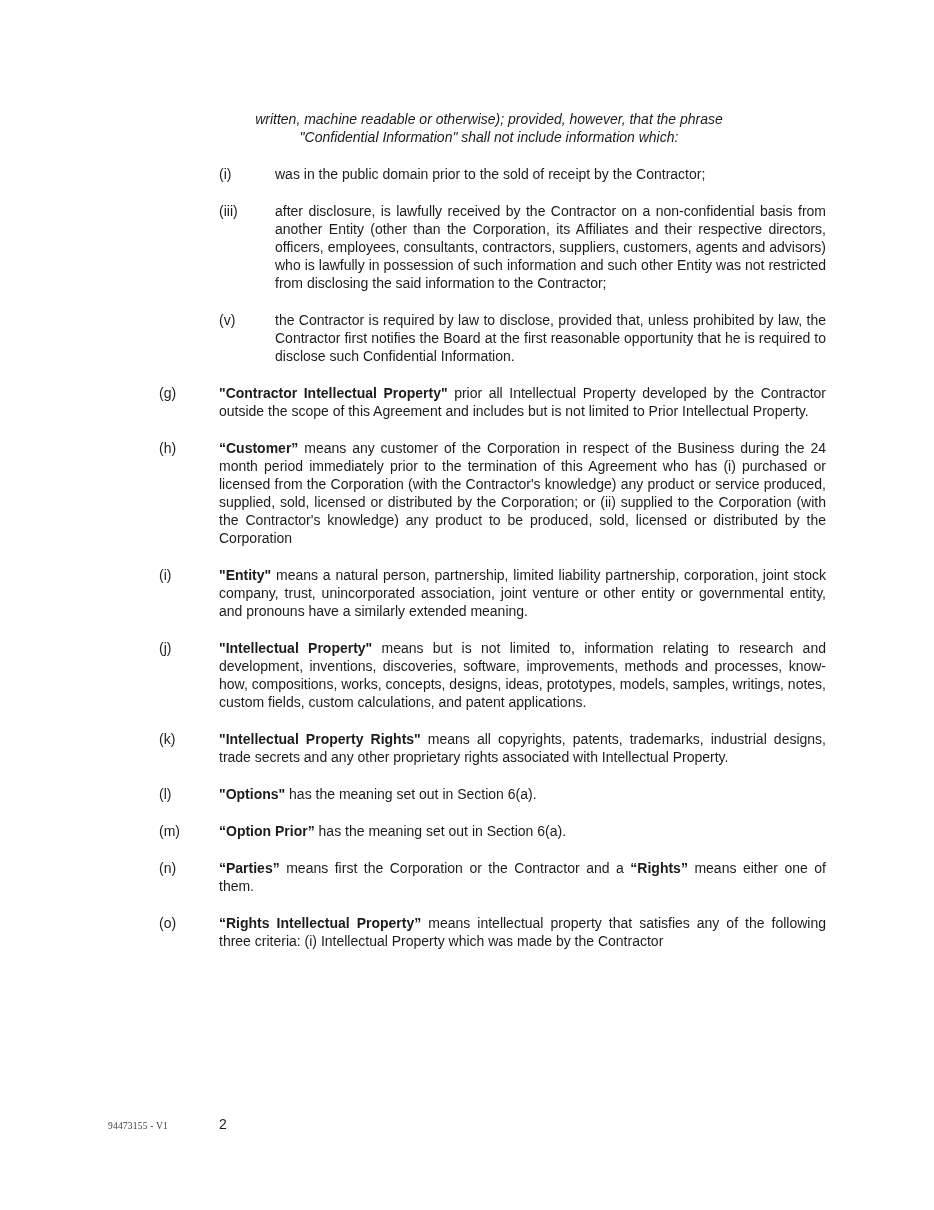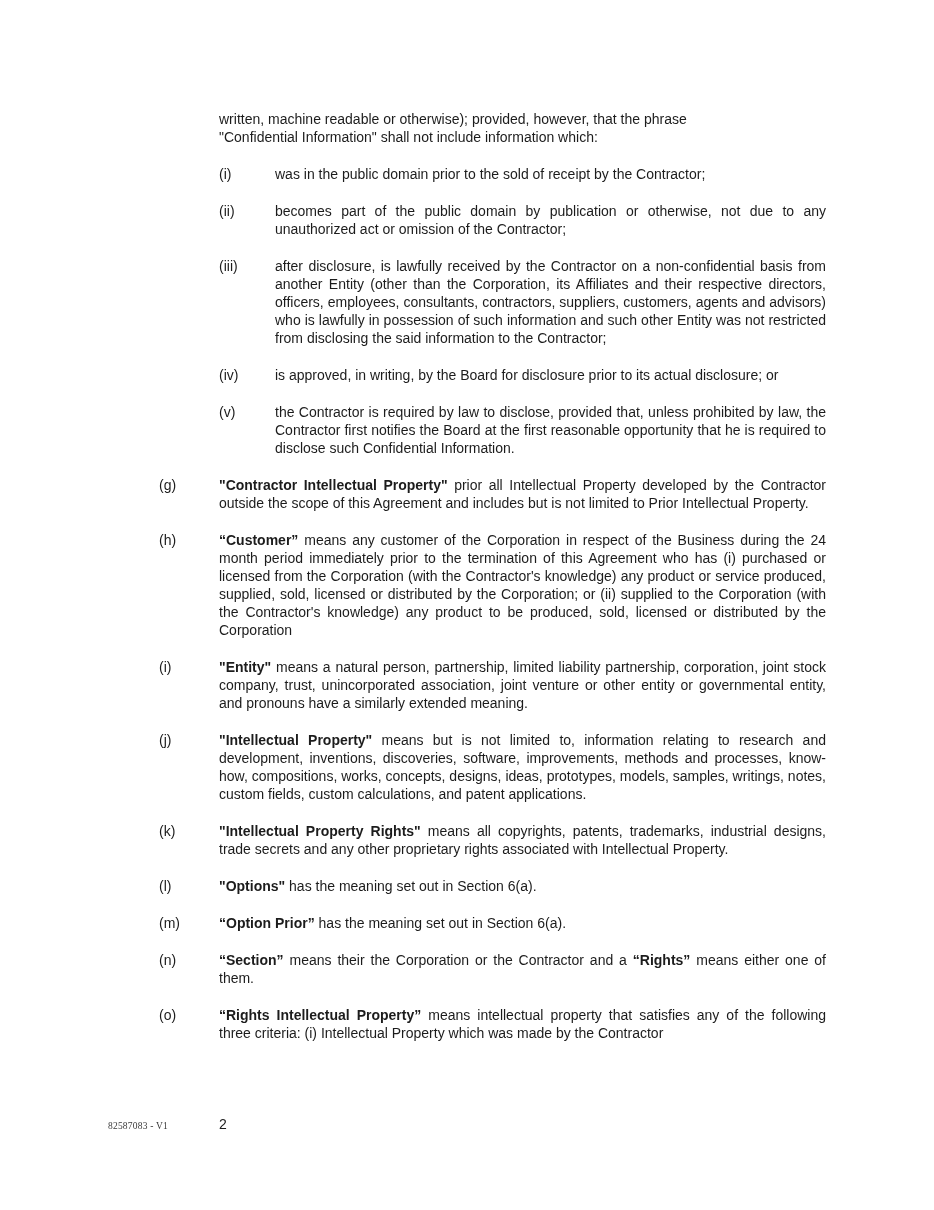--- a/index.html
+++ b/index.html
@@ -20,21 +20,22 @@
     position: absolute;
     top: 110px;
     left: 159px;
     width: 667px;
     font-size: 14px;
     line-height: 18px;
   }
   .intro {
     margin: 0 0 19px 60px;
     width: 540px;
-    text-align: left;
+    text-align: center;
+    font-style: italic;
   }
   .item {
     display: flex;
     margin: 0 0 19px 0;
   }
   .roman-list .item {
     margin-left: 60px;
   }
   .roman-list .label {
     width: 56px;
@@ -76,34 +77,26 @@
   <div class="content">
 
     <p class="intro">written, machine readable or otherwise); provided, however, that the phrase "Confidential Information" shall not include information which:</p>
 
     <div class="roman-list">
   <div class="item">
     <span class="label">(i)</span>
     <span class="text">was in the public domain prior to the sold of receipt by the Contractor;</span>
   </div>
 
-  <div class="item">
-    <span class="label">(ii)</span>
-    <span class="text">becomes part of the public domain by publication or otherwise, not due to any unauthorized act or omission of the Contractor;</span>
-  </div>
 
   <div class="item">
     <span class="label">(iii)</span>
     <span class="text">after disclosure, is lawfully received by the Contractor on a non-confidential basis from another Entity (other than the Corporation, its Affiliates and their respective directors, officers, employees, consultants, contractors, suppliers, customers, agents and advisors) who is lawfully in possession of such information and such other Entity was not restricted from disclosing the said information to the Contractor;</span>
   </div>
 
-  <div class="item">
-    <span class="label">(iv)</span>
-    <span class="text">is approved, in writing, by the Board for disclosure prior to its actual disclosure; or</span>
-  </div>
 
   <div class="item">
     <span class="label">(v)</span>
     <span class="text">the Contractor is required by law to disclose, provided that, unless prohibited by law, the Contractor first notifies the Board at the first reasonable opportunity that he is required to disclose such Confidential Information.</span>
   </div>
 </div>
 
     <div class="letter-list">
   <div class="item">
     <span class="label">(g)</span>
@@ -135,28 +128,28 @@
     <span class="text"><span class="b">"Options"</span><span> has the meaning set out in Section 6(a).</span></span>
   </div>
 
   <div class="item">
     <span class="label">(m)</span>
     <span class="text"><span class="b">“Option Prior”</span><span> has the meaning set out in Section 6(a).</span></span>
   </div>
 
   <div class="item">
     <span class="label">(n)</span>
-    <span class="text"><span class="b">“Section”</span><span> means their the Corporation or the Contractor and a </span><span class="b">“Rights”</span><span> means either one of them.</span></span>
+    <span class="text"><span class="b">“Parties”</span><span> means first the Corporation or the Contractor and a </span><span class="b">“Rights”</span><span> means either one of them.</span></span>
   </div>
 
   <div class="item">
     <span class="label">(o)</span>
     <span class="text"><span class="b">“Rights Intellectual Property”</span><span> means intellectual property that satisfies any of the following three criteria: (i) Intellectual Property which was made by the Contractor</span></span>
   </div>
 </div>
 
   </div>
 
-  <span class="footer-docid">82587083 - V1</span>
+  <span class="footer-docid">94473155 - V1</span>
 
   <span class="footer-pagenum">2</span>
 
 </div>
 
 </body></html>

